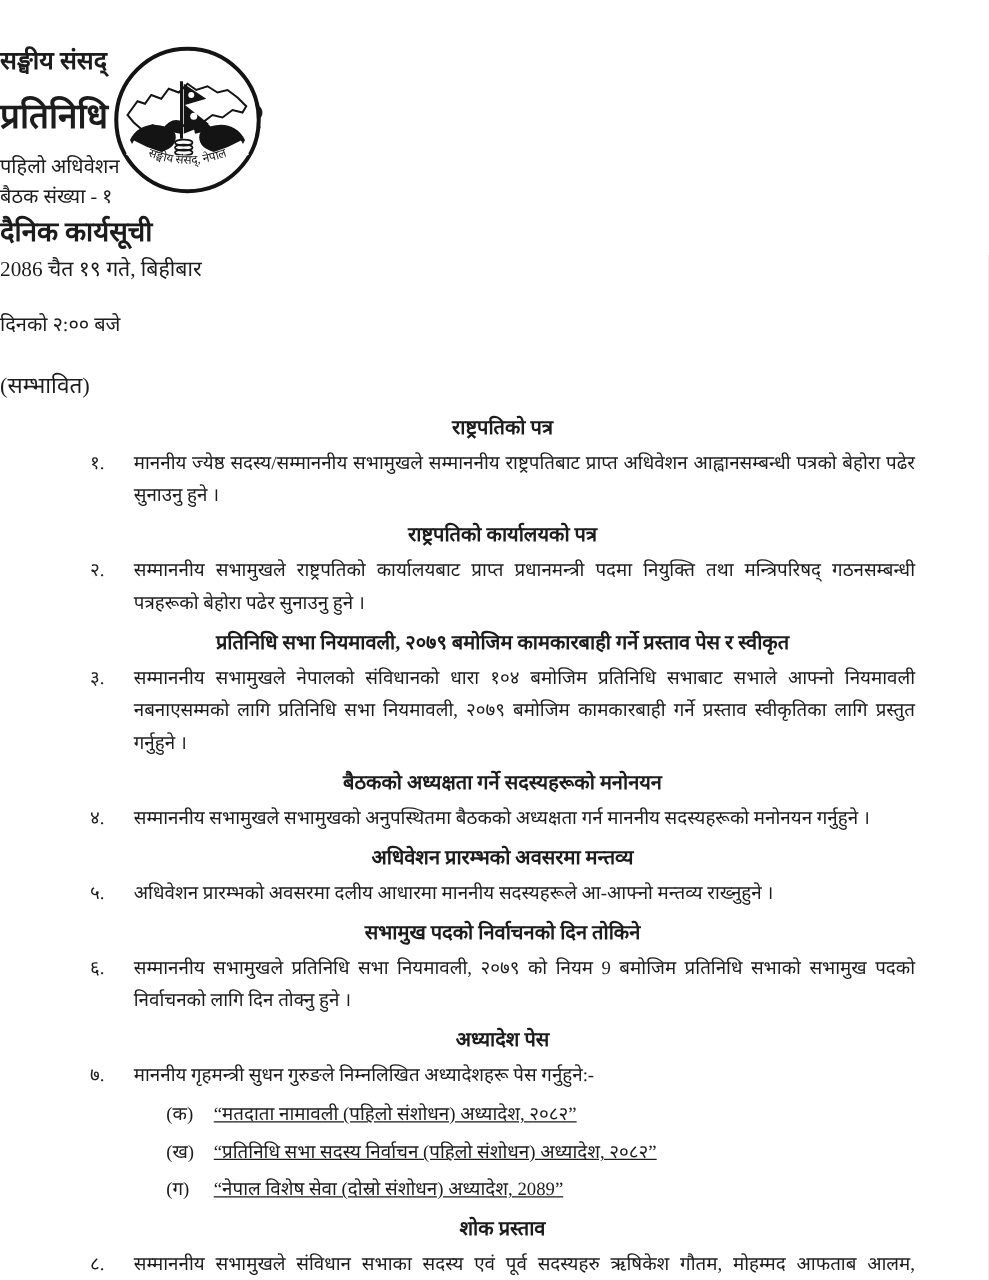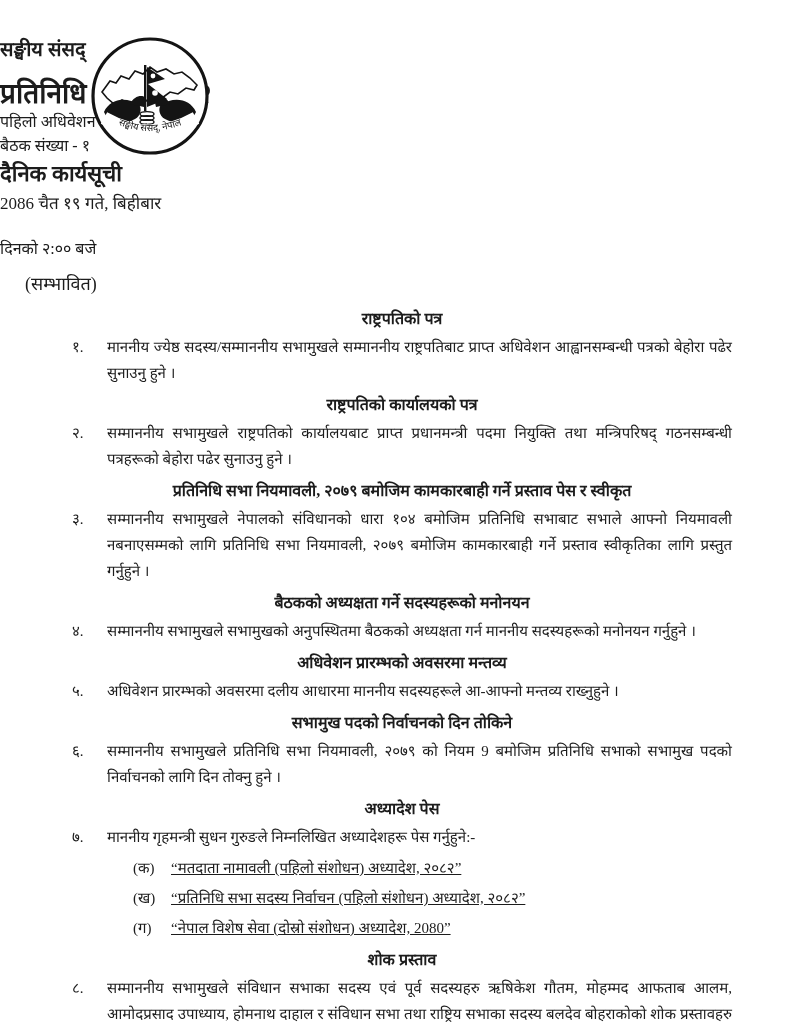--- a/index.html
+++ b/index.html
@@ -19,26 +19,26 @@
     position: absolute;
     left: 84px;
     top: 36px;
     width: 132px;
     height: 124px;
   }
   
   .doc-header { padding-top: 36px; text-align: left; }
   .h-org      { font-size: 20px; font-weight: bold; line-height: 26px; }
   .h-house    { font-size: 28px; font-weight: bold; line-height: 32px; margin-top: 16px; }
-  .h-session  { font-size: 16px; line-height: 22px; margin-top: 1px; }
+  .h-session  { font-size: 16px; line-height: 22px; margin-top: 13px; }
   .h-meeting  { font-size: 16px; line-height: 22px; margin-top: 2px; }
   .h-title    { font-size: 22px; font-weight: bold; line-height: 28px; margin-top: 3px; }
   .h-date     { font-size: 17px; line-height: 24px; margin-top: 4px; }
   .h-time     { font-size: 16px; line-height: 22px; margin-top: 22px; }
-  .h-tentative{ font-size: 18px; line-height: 24px; margin-top: 12px; padding-left: 25px; }
+  .h-tentative{ font-size: 18px; line-height: 24px; margin-top: 24px; }
   
   .agenda { padding: 4px 59px 0 72px; }
   .section { margin-top: 8px; }
   .section-heading {
     text-align: center;
     font-weight: bold;
     font-size: 16px;
     line-height: 22px;
     margin-bottom: 4px;
   }
@@ -154,21 +154,21 @@
             <div class="subitem">
               <div class="subitem-label">(क)</div>
               <div class="subitem-text">“मतदाता नामावली (पहिलो संशोधन) अध्यादेश, २०८२”</div>
             </div>
             <div class="subitem">
               <div class="subitem-label">(ख)</div>
               <div class="subitem-text">“प्रतिनिधि सभा सदस्य निर्वाचन (पहिलो संशोधन) अध्यादेश, २०८२”</div>
             </div>
             <div class="subitem">
               <div class="subitem-label">(ग)</div>
-              <div class="subitem-text">“नेपाल विशेष सेवा (दोस्रो संशोधन) अध्यादेश, 2080”</div>
+              <div class="subitem-text">“नेपाल विशेष सेवा (दोस्रो संशोधन) अध्यादेश, 2089”</div>
             </div>
           </div>
         </div>
       </div>
     </section>
 
     <section class="section">
       <div class="section-heading">शोक प्रस्ताव</div>
       <div class="item">
         <div class="item-number">८.</div>

